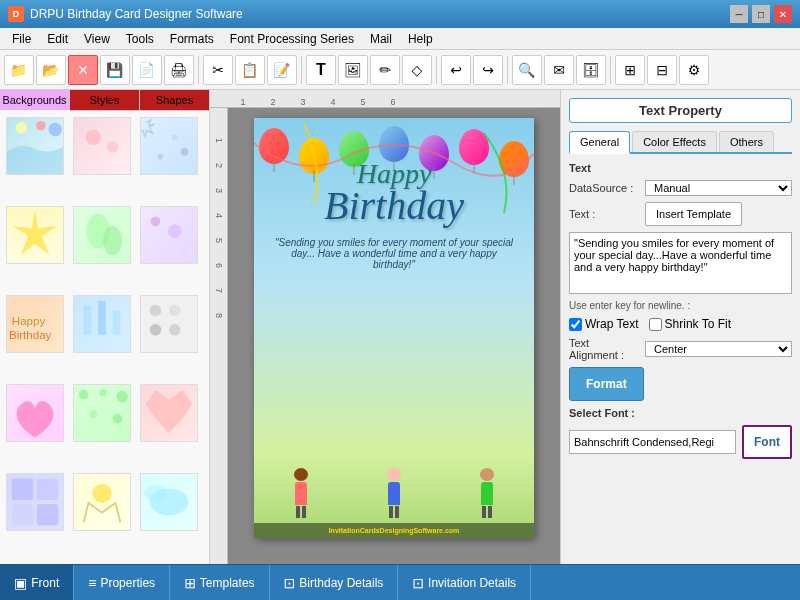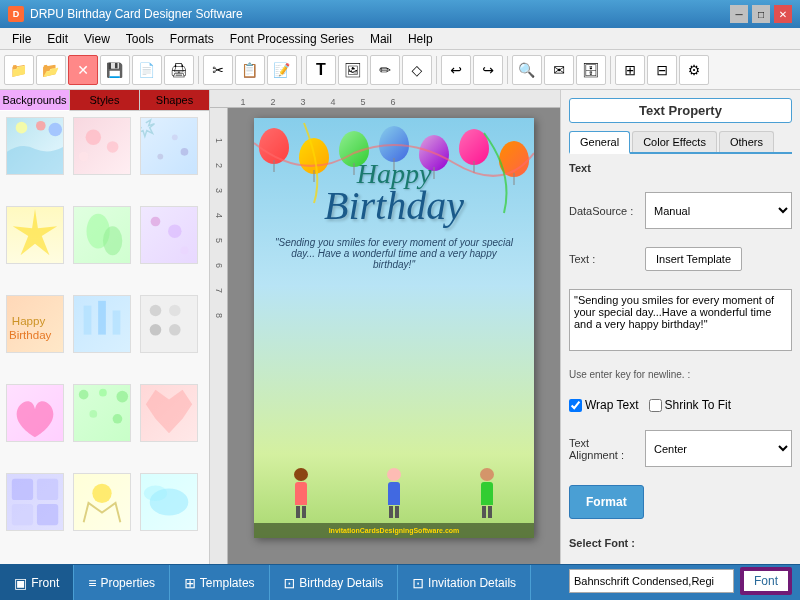--- a/index.html
+++ b/index.html
@@ -296,27 +296,27 @@
       border-radius: 3px 3px 0 0;
       margin-right: 2px;
     }
     .prop-tab.active {
       background: white;
       border-color: #4a9fd4;
       border-bottom: 2px solid white;
       margin-bottom: -2px;
     }
 
-    .prop-section { display: flex; flex-direction: column; gap: 18px; }
+    .prop-section { display: flex; flex-direction: column; gap: 6px; }
     .prop-label { font-size: 11px; font-weight: bold; color: #333; }
     .prop-row { display: flex; align-items: center; gap: 6px; }
     .prop-row-label { font-size: 11px; color: #333; width: 70px; flex-shrink: 0; }
     .prop-select {
       flex: 1;
-      height: 37px;
+      height: 16px;
       border: 1px solid #aaa;
       background: white;
       font-size: 11px;
       padding: 0 4px;
     }
     .prop-button {
       padding: 2px 10px;
       height: 24px;
       border: 1px solid #aaa;
       background: white;
@@ -350,26 +350,26 @@
     .font-input {
       flex: 1;
       height: 24px;
       border: 1px solid #aaa;
       background: white;
       font-size: 11px;
       padding: 0 4px;
     }
     .font-btn {
       padding: 2px 10px;
-      height: 28px;
-      border: 4px solid #701a75;
+      height: 34px;
+      border: 2px solid #701a75;
       background: white;
       cursor: pointer;
       font-size: 12px;
-      font-weight: normal;
+      font-weight: bold;
       color: #2a6a9a;
       border-radius: 2px;
     }
 
     
     .status-bar {
       height: 36px;
       background: #2e7ab8;
       display: flex;
       align-items: stretch;

